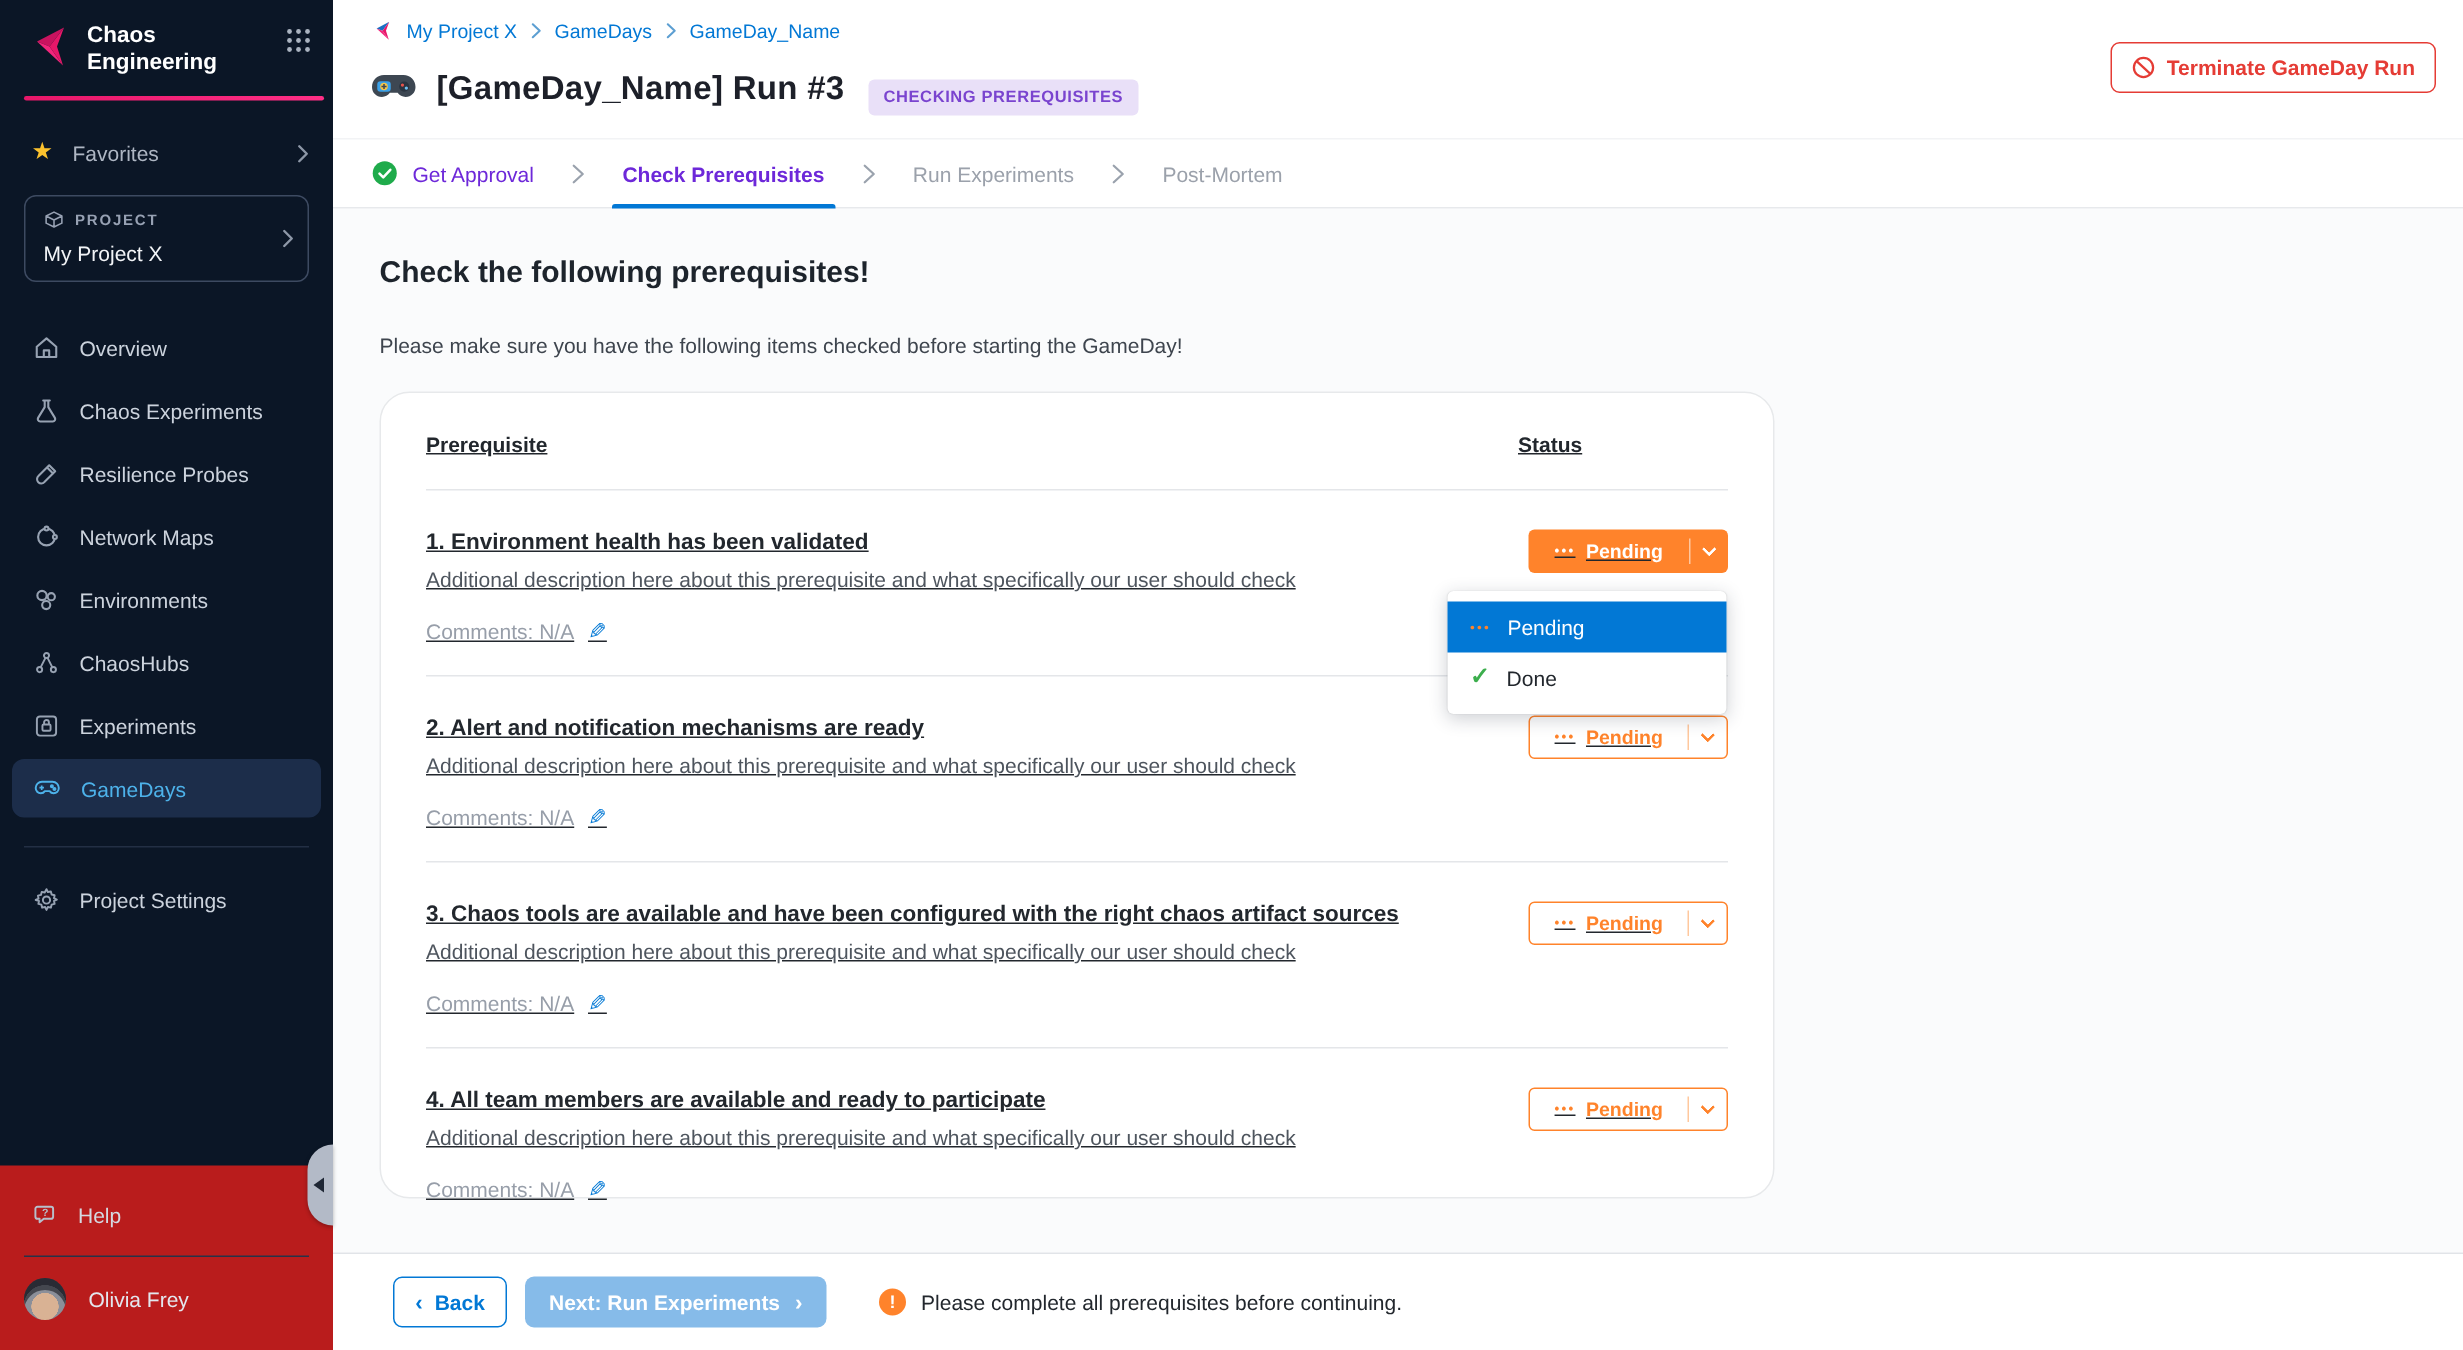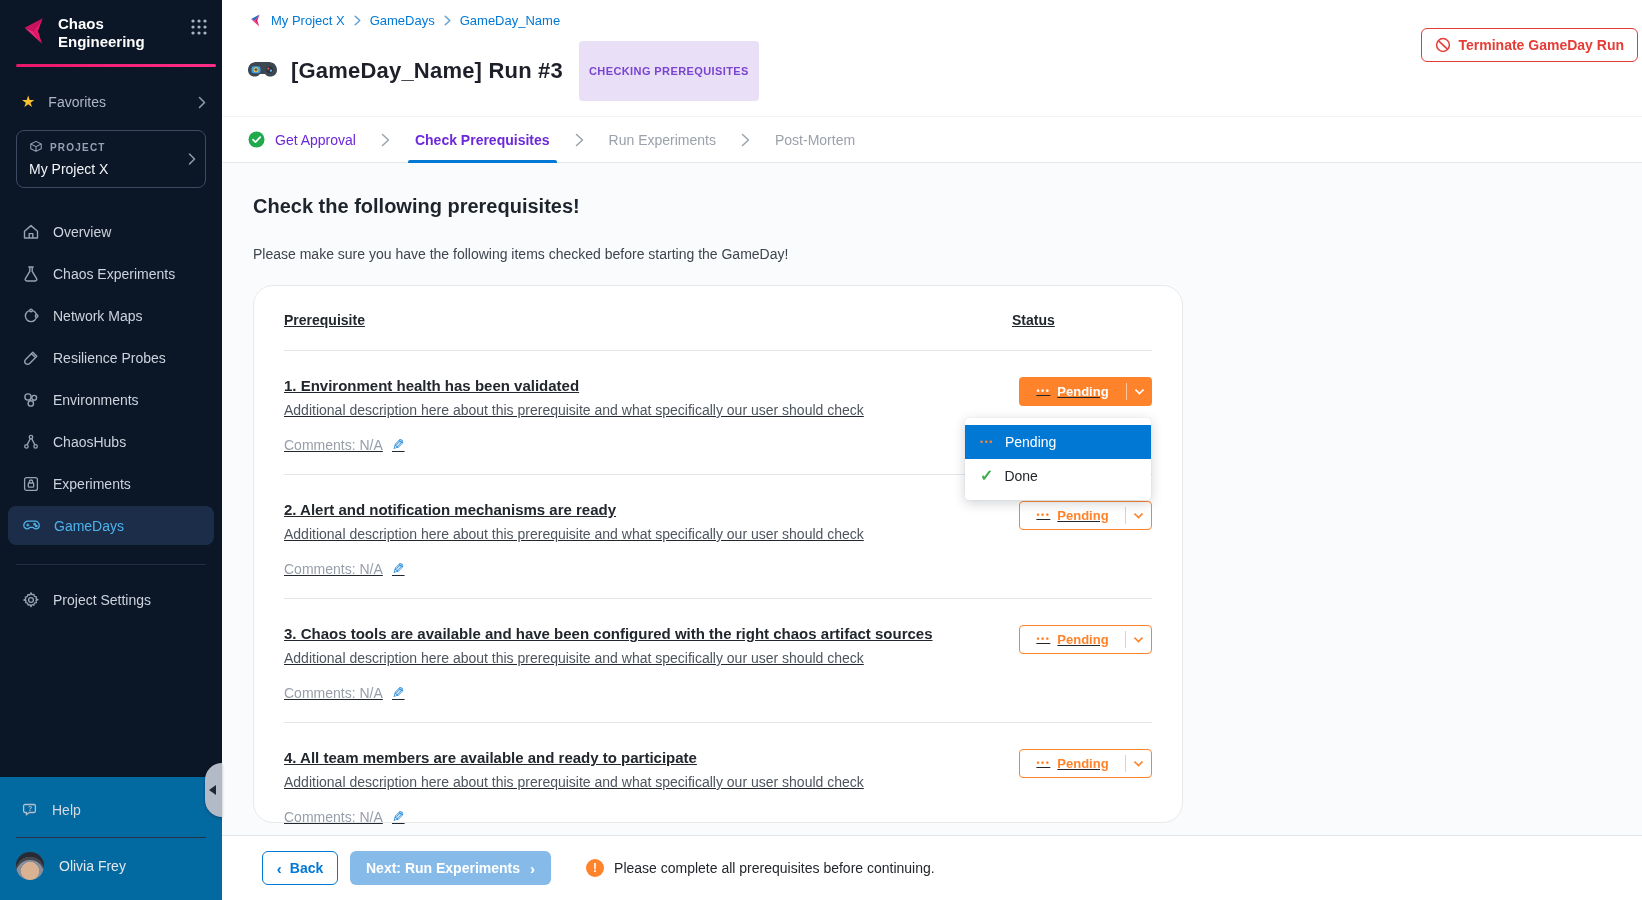--- a/index.html
+++ b/index.html
@@ -41,21 +41,21 @@
   .nav-item .ni-icon { color:#97a2b2; }
   .nav-item.active { background:#1c2d4a; color:#4db2ea; }
   .nav-item.active .ni-icon { color:#4db2ea; }
 
   .side-divider { height:1px; background:#232f44; margin:19px 16px 17px; }
   .settings-row { display:flex; align-items:center; gap:13px; padding-left:22px; height:36px;
     color:#ccd3dd; font-size:14px; cursor:pointer; }
   .settings-row .ni-icon { color:#97a2b2; }
   .side-spacer { flex:1; }
 
-  .side-bottom { background:#0369a1; padding-top:10px; }
+  .side-bottom { background:#b91c1c; padding-top:10px; }
   .help-row { display:flex; align-items:center; gap:13px; height:46px; padding-left:22px;
     color:#d4d9e1; font-size:14px; cursor:pointer; }
   .help-row .ni-icon { color:#b7bfcb; }
   .bottom-divider { height:1px; background:#273248; margin:4px 16px 0; }
   .user-row { display:flex; align-items:center; gap:15px; padding:14px 16px 20px; cursor:pointer; }
   .avatar { width:28px; height:28px; border-radius:50%;
     background:radial-gradient(circle at 50% 68%, #d9b294 0 38%, #8b8f99 39% 60%, #3c414c 61% 100%);
     box-shadow:inset 0 8px 0 rgba(30,33,40,.65); }
   .user-name { color:#e3e7ee; font-size:14px; }
 
@@ -68,22 +68,22 @@
   
   .main { margin-left:222px; height:900px; position:relative; background:#fafbfc; }
 
   .top-header { background:#fff; padding:13px 24px 0 25px; position:relative; }
   .breadcrumb { display:flex; align-items:center; gap:9px; font-size:13px; color:#0278d5; font-weight:500; }
   .crumb { cursor:pointer; }
   .title-row { display:flex; align-items:center; margin-top:13px; padding-bottom:15px; }
   .title-icon { margin-right:13px; }
   .page-title { font-size:22px; font-weight:700; color:#1d2029; letter-spacing:.2px; }
   .status-badge { margin-left:16px; background:#e9e0f8; color:#7a44cf; font-size:11px;
-    font-weight:700; letter-spacing:.4px; padding:24px 10px; border-radius:4px; }
-  .terminate-btn { position:absolute; right:4px; top:28px; display:flex; align-items:center;
+    font-weight:700; letter-spacing:.4px; padding:6px 10px; border-radius:4px;margin-top:12px; }
+  .terminate-btn { position:absolute; right:18px; top:28px; display:flex; align-items:center;
     gap:8px; height:34px; padding:0 13px; border:1px solid #e53c35; border-radius:6px;
     color:#e53c35; font-size:14px; font-weight:700; background:#fff; cursor:pointer; }
 
   .stepper { background:#fff; display:flex; align-items:center; gap:25px; padding-left:26px;
     height:47px; border-top:1px solid #f2f3f5; border-bottom:1px solid #e7e9ec; }
   .step { display:flex; align-items:center; gap:10px; font-size:14px; color:#6d28d9;
     height:100%; position:relative; cursor:pointer; }
   .step.upcoming { color:#9ba1ab; }
   .step.active .step-label { font-weight:700; }
   .step.active::after { content:""; position:absolute; left:-7px; right:-7px; bottom:-1px;
@@ -223,35 +223,35 @@
     <div class="nav-item">
       <span class="ni-icon">
         <svg width="18" height="18" viewBox="0 0 18 18" fill="none" stroke="currentColor" stroke-width="1.4" stroke-linecap="round" stroke-linejoin="round">
             <path d="M6.8 2 h4.4 M7.8 2 v4.4 L3.4 13.6 a1.6 1.6 0 0 0 1.4 2.4 h8.4 a1.6 1.6 0 0 0 1.4 -2.4 L10.2 6.4 V2"></path>
           </svg>
       </span>
       <span>Chaos Experiments</span>
     </div>
     <div class="nav-item">
       <span class="ni-icon">
+        <svg width="18" height="18" viewBox="0 0 18 18" fill="none" stroke="currentColor" stroke-width="1.4" stroke-linecap="round" stroke-linejoin="round">
+            <path d="M10.8 3.2 l4 4 L7.6 14.4 a2.83 2.83 0 1 1 -4 -4 Z M9.4 4.6 l4 4"></path>
+          </svg>
+      </span>
+      <span>Resilience Probes</span>
+    </div>
+    <div class="nav-item">
+      <span class="ni-icon">
         <svg width="18" height="18" viewBox="0 0 18 18" fill="none" stroke="currentColor" stroke-width="1.4">
             <circle cx="9" cy="9" r="5.6"></circle>
             <circle cx="9" cy="3.4" r="1.3" fill="#0b1626"></circle>
             <circle cx="14.6" cy="9" r="1.3" fill="#0b1626"></circle>
           </svg>
       </span>
       <span>Network Maps</span>
-    </div>
-    <div class="nav-item">
-      <span class="ni-icon">
-        <svg width="18" height="18" viewBox="0 0 18 18" fill="none" stroke="currentColor" stroke-width="1.4" stroke-linecap="round" stroke-linejoin="round">
-            <path d="M10.8 3.2 l4 4 L7.6 14.4 a2.83 2.83 0 1 1 -4 -4 Z M9.4 4.6 l4 4"></path>
-          </svg>
-      </span>
-      <span>Resilience Probes</span>
     </div>
     <div class="nav-item">
       <span class="ni-icon">
         <svg width="18" height="18" viewBox="0 0 18 18" fill="none" stroke="currentColor" stroke-width="1.4">
             <circle cx="6" cy="6" r="3.1"></circle>
             <circle cx="12.2" cy="6.8" r="2.4"></circle>
             <circle cx="8.8" cy="12.4" r="2.7"></circle>
           </svg>
       </span>
       <span>Environments</span>

